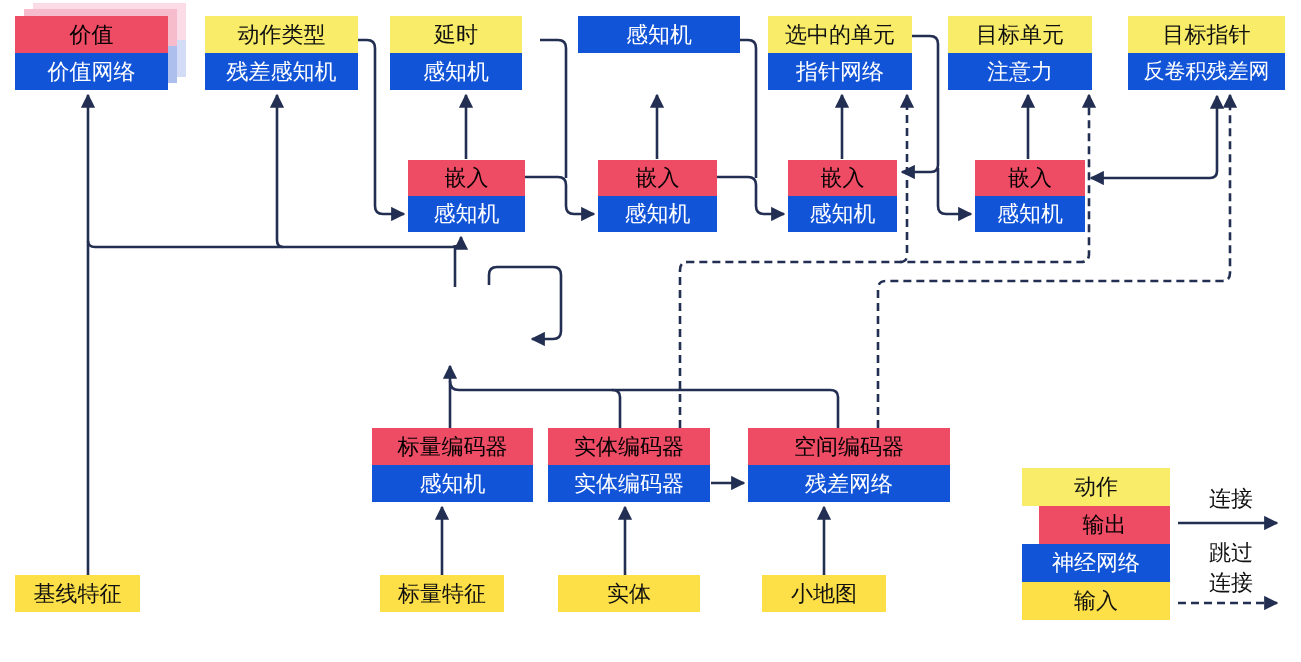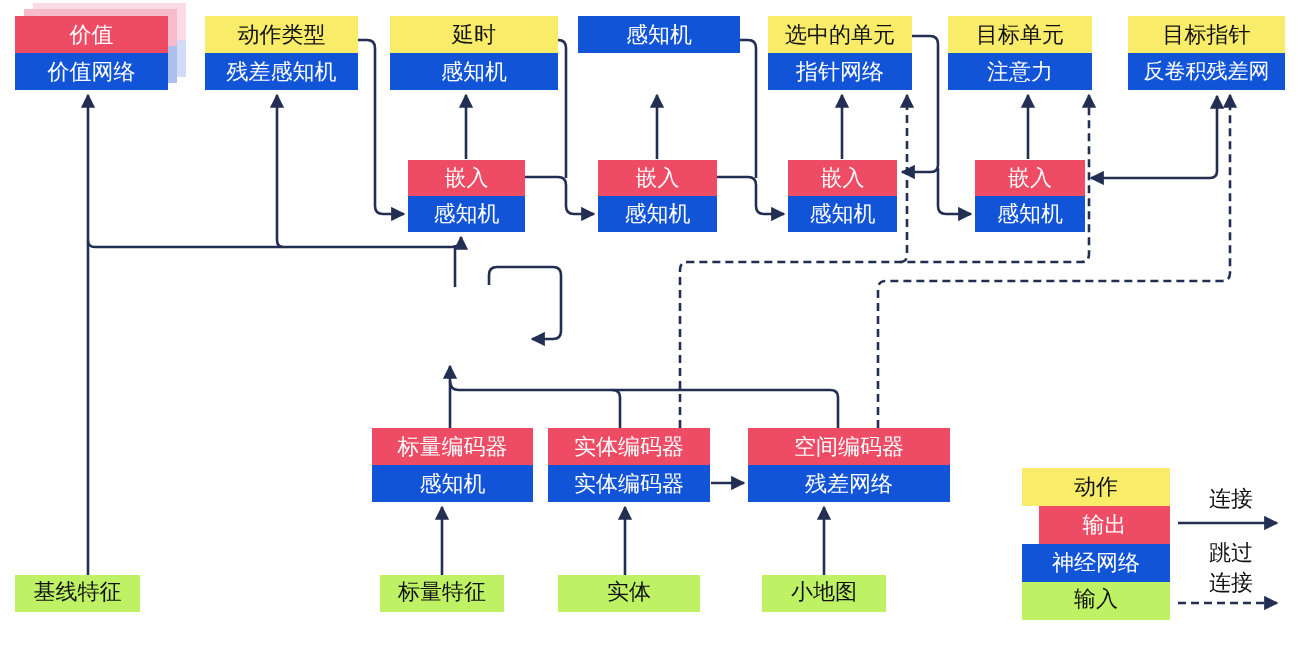--- a/index.html
+++ b/index.html
@@ -5,23 +5,23 @@
   html,body{margin:0;padding:0;background:#ffffff;}
   #stage{
     position:relative;width:1301px;height:662px;background:#ffffff;overflow:hidden;
     font-family:"Liberation Serif","DejaVu Serif",serif;
   }
   #wires{position:absolute;left:0;top:0;z-index:1;}
   .node{position:absolute;z-index:2;}
   .row{height:37px;line-height:37px;text-align:center;font-size:22px;white-space:nowrap;overflow:hidden;}
   .row.small{font-size:21px;}
   .yellow{background:#F8EC69;color:#111111;}
-  .red{background:#ED4C64;color:#ffffff;}
+  .red{background:#ED4C64;color:#000000;}
   .blue{background:#1254D8;color:#ffffff;}
-  .green{background:#bef264;color:#111111;font-family:Liberation Mono, monospace;}
+  .green{background:#fde047;color:#111111;}
   .shadow{position:absolute;z-index:0;}
   .shadow .half{height:37px;}
   .sh1-top{background:#F6BCCB;} .sh1-bot{background:#ADBFEC;}
   .sh2-top{background:#FBDBE5;} .sh2-bot{background:#D3DCF6;}
   .legend-label{position:absolute;z-index:2;font-size:22px;color:#111111;text-align:center;white-space:nowrap;}
 </style>
 </head>
 <body>
 
 <div id="stage">
@@ -80,21 +80,21 @@
   </div>
 
   <div class="node" style="left:15px;top:16px;width:153px;">
     <div class="row red">价值</div>
     <div class="row blue">价值网络</div>
   </div>
   <div class="node" style="left:205px;top:16px;width:153px;">
     <div class="row yellow">动作类型</div>
     <div class="row blue">残差感知机</div>
   </div>
-  <div class="node" style="left:390px;top:16px;width:168px;">
+  <div class="node" style="left:390px;top:16px;width:132px;">
     <div class="row yellow">延时</div>
     <div class="row blue">感知机</div>
   </div>
   <div class="node" style="left:578px;top:16px;width:162px;">
     <div class="row blue">感知机</div>
   </div>
   <div class="node" style="left:768px;top:16px;width:144px;">
     <div class="row yellow">选中的单元</div>
     <div class="row blue">指针网络</div>
   </div>

